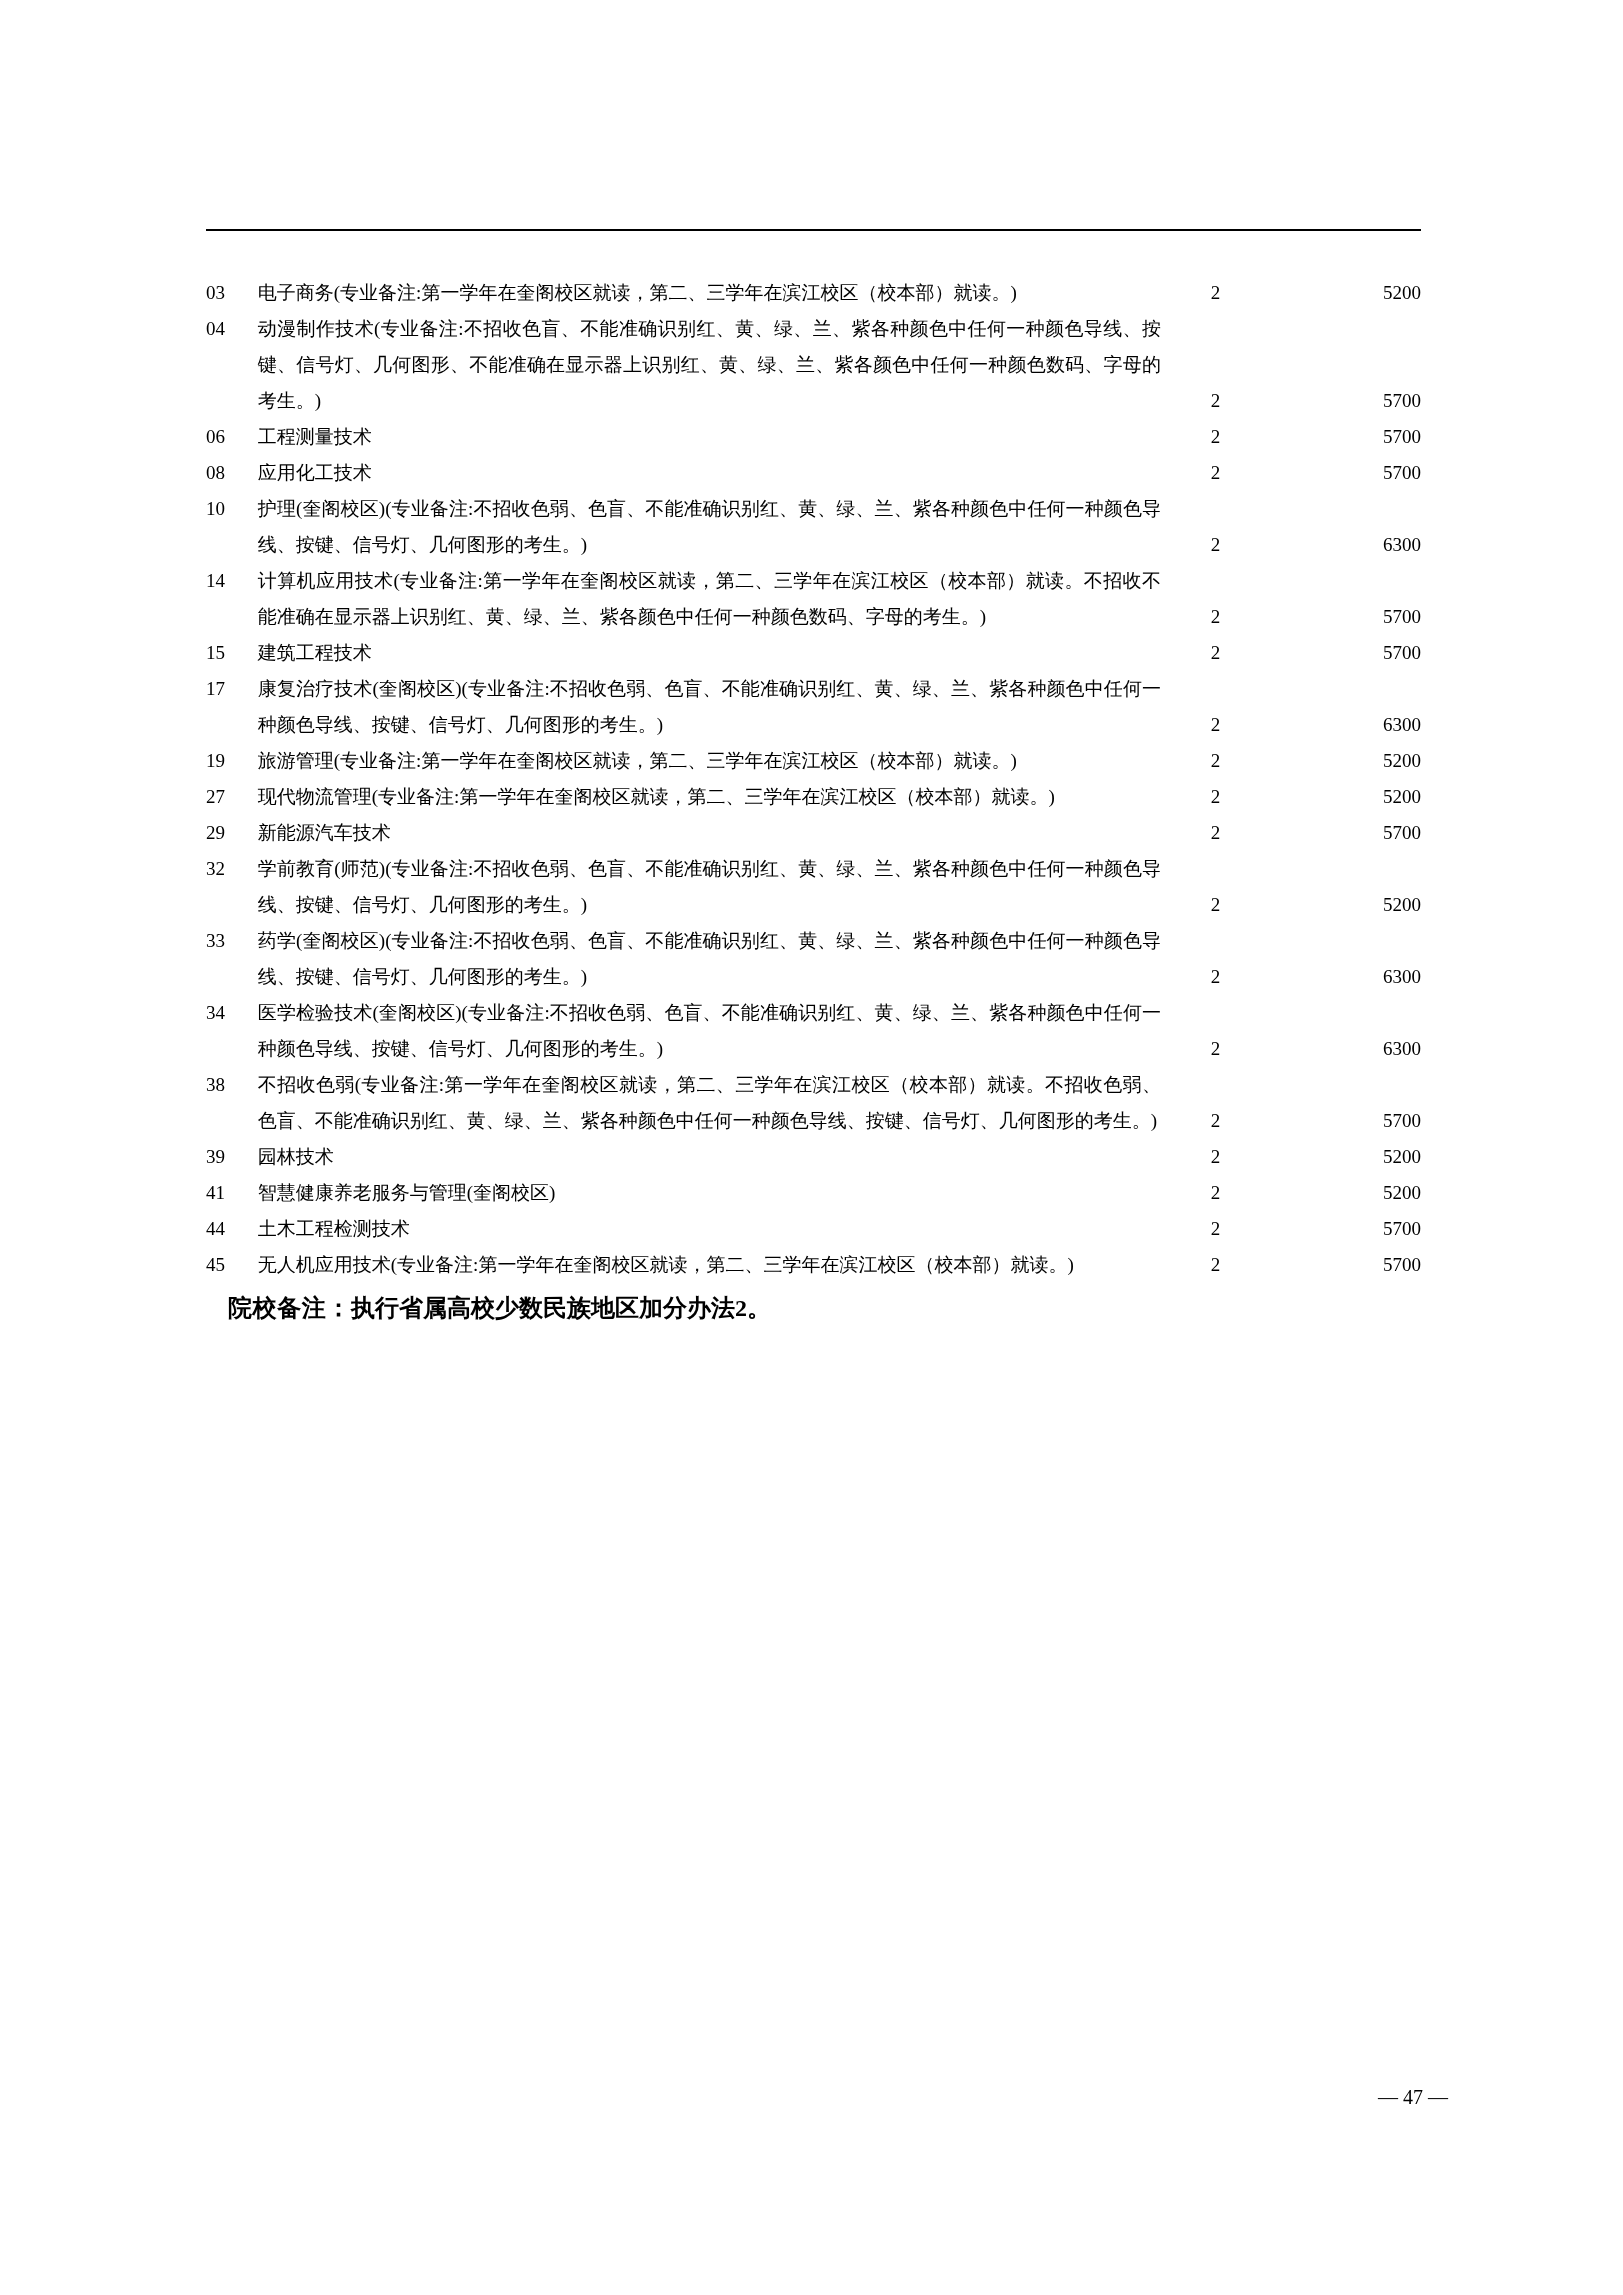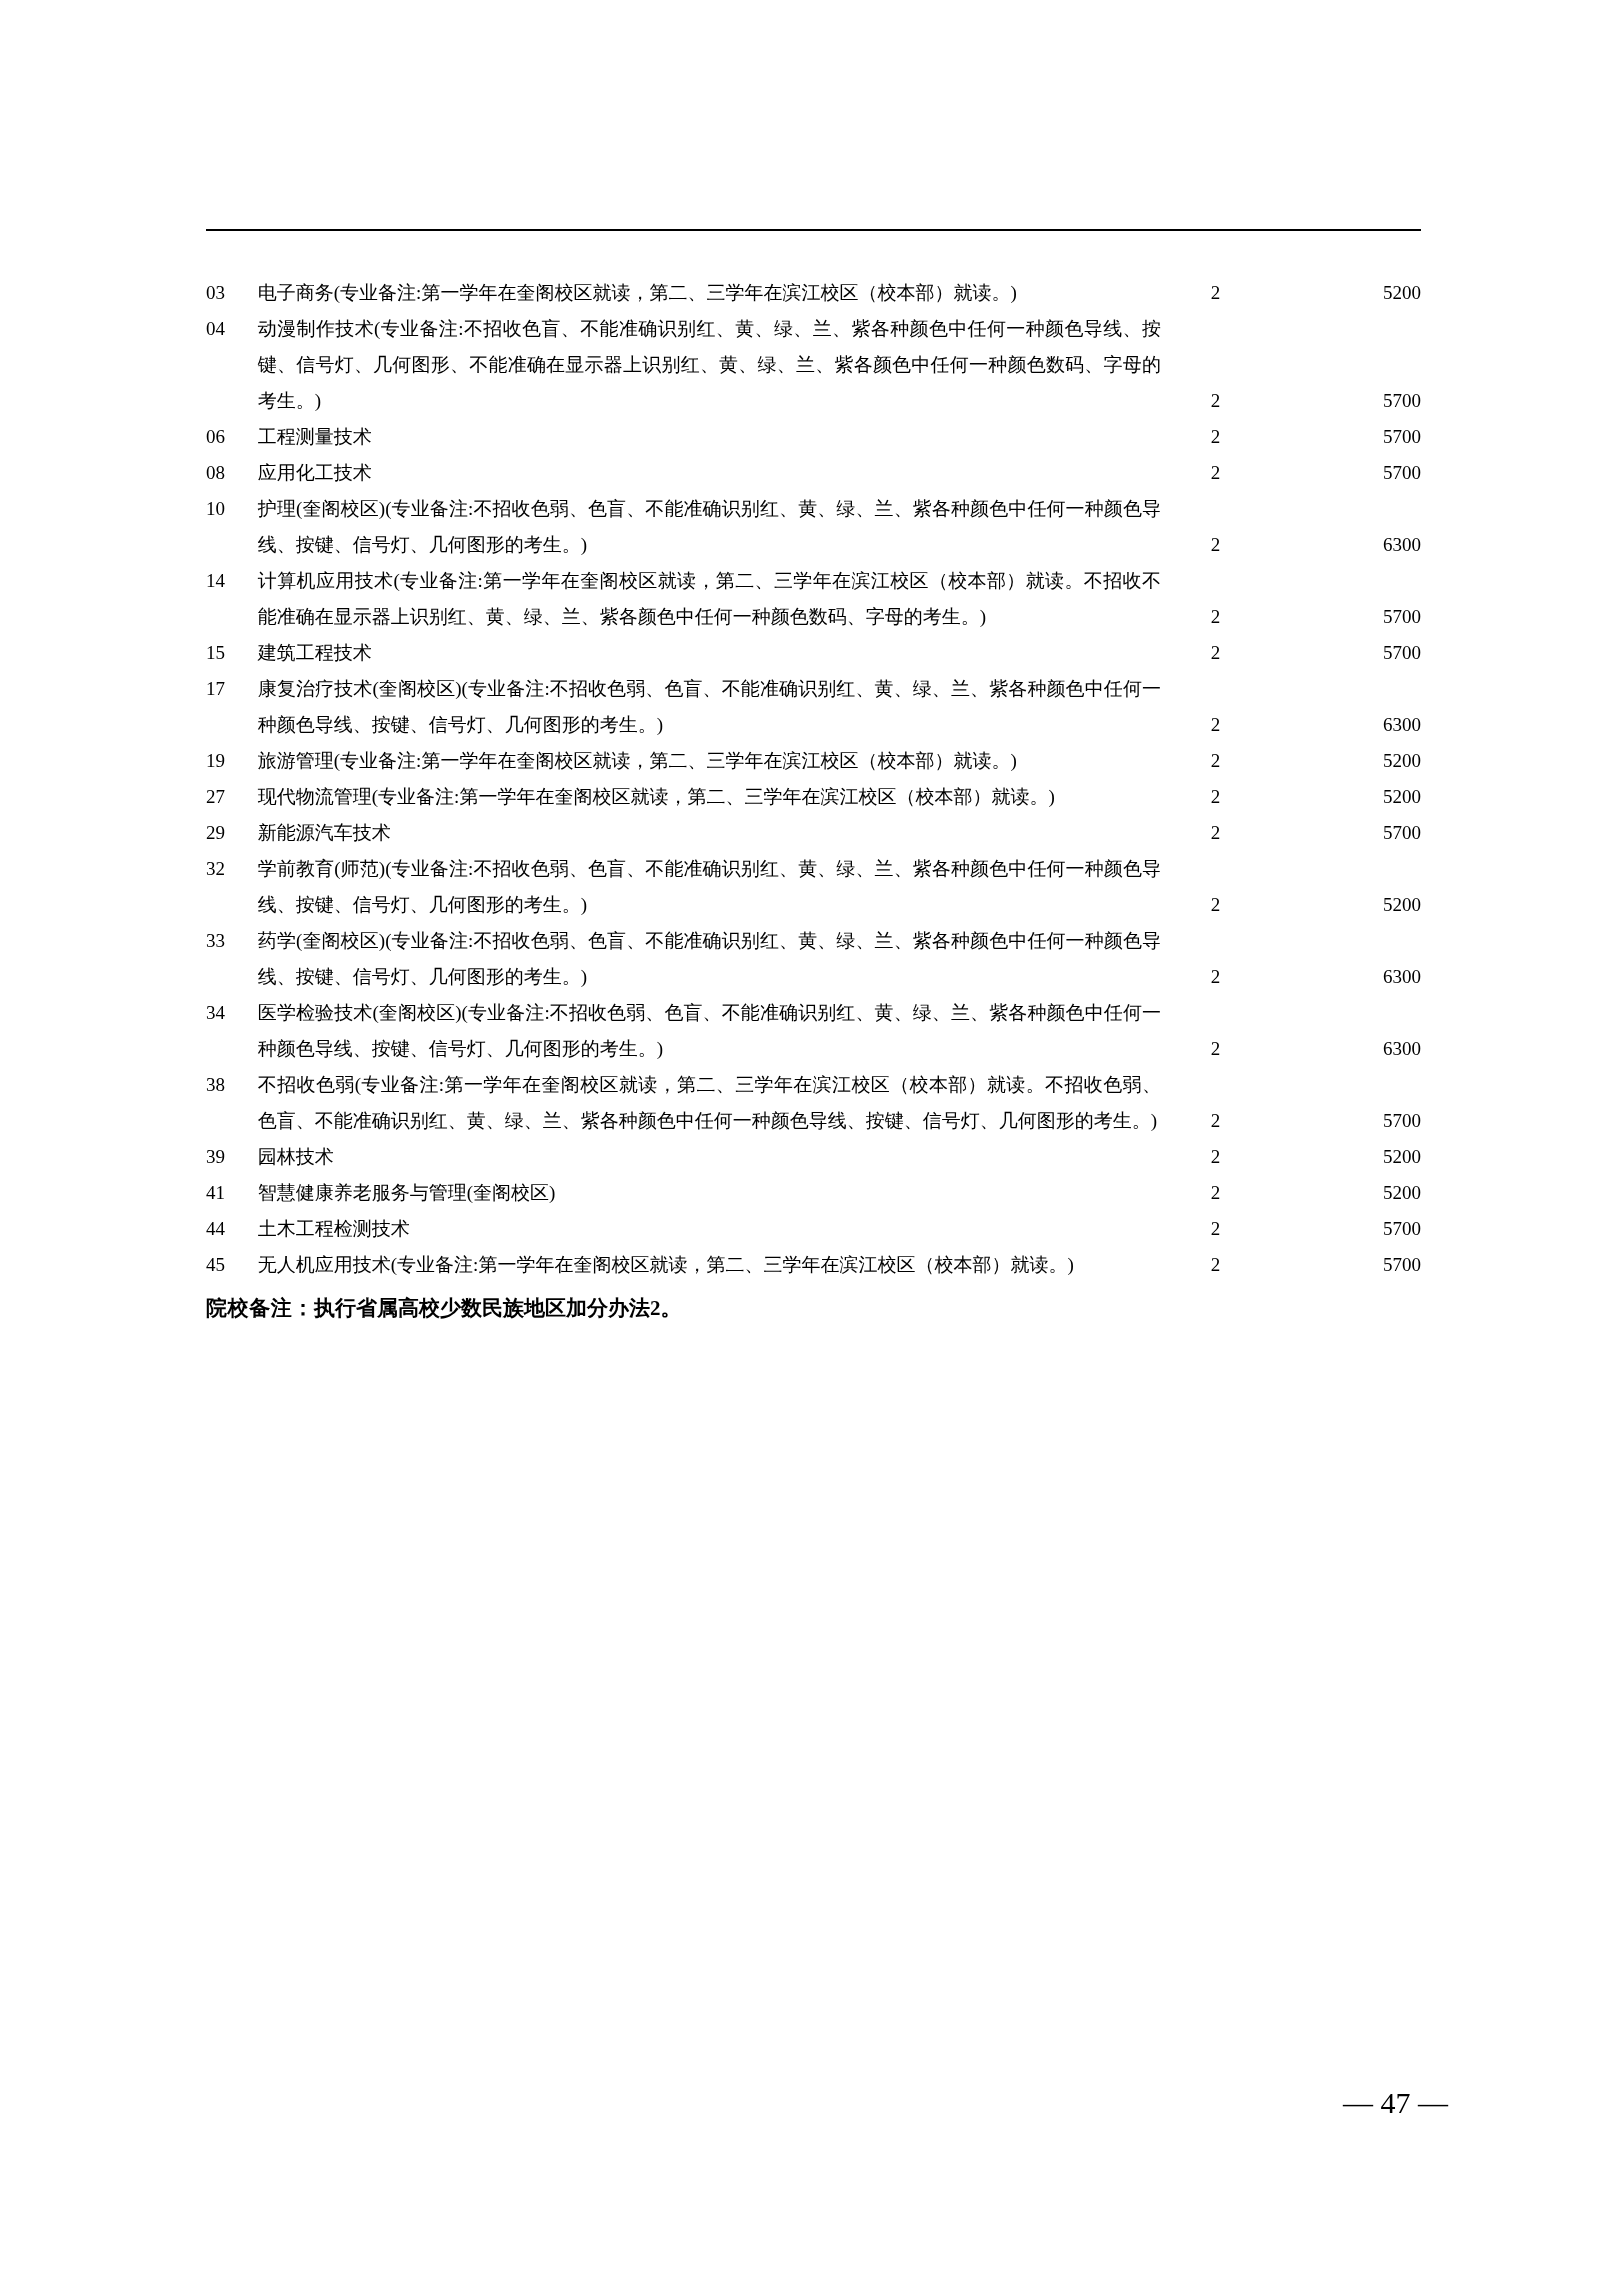--- a/index.html
+++ b/index.html
@@ -69,38 +69,39 @@
     width: 146px;
     text-align: right;
     white-space: nowrap;
   }
   .row-bottom-align td.plan,
   .row-bottom-align td.fee {
     vertical-align: bottom;
   }
   .note {
     margin-top: 8.2px;
-    font-size: 21px;
+    font-size: 24px;
     line-height: 35px;
     font-weight: bold;
     padding-left: 0px;
+    margin-left: 22px;
   }
   .note .note-label {
     letter-spacing: 0.6px;
   }
   .note .note-text {
     font-weight: bold;
   }
   .page-number {
     position: absolute;
     left: 0;
     top: 2086px;
     width: 1448px;
     text-align: right;
-    font-size: 30px;
+    font-size: 20px;
     font-family: "Liberation Serif", "DejaVu Serif", serif;
   }
 </style>
 </head>
 <body>
 
 <div class="page">
 
   <div class="top-rule"></div>
 

